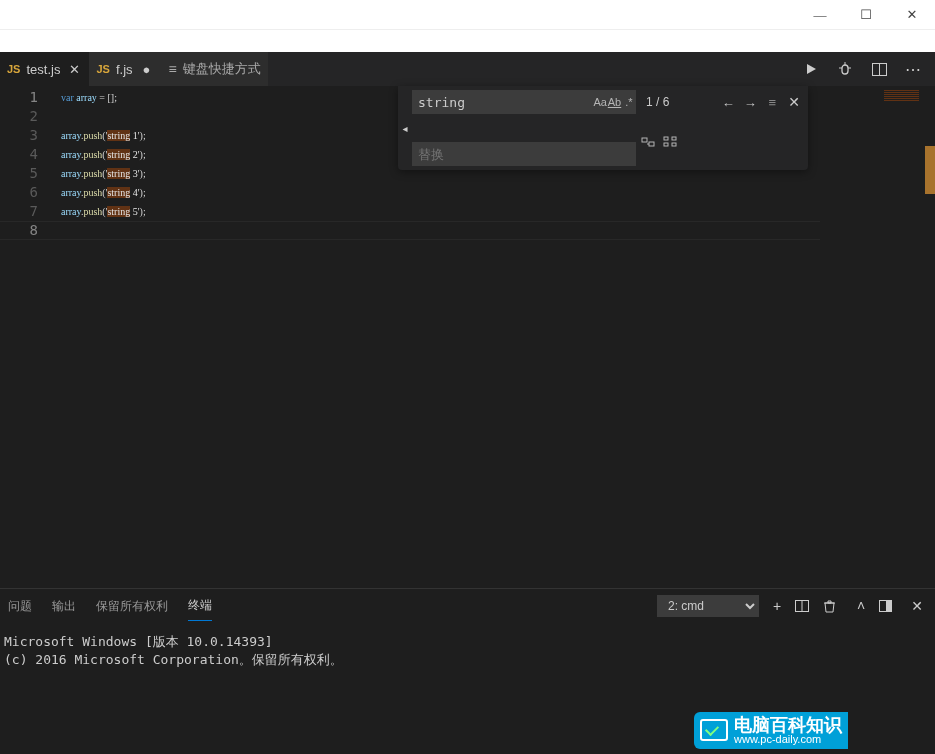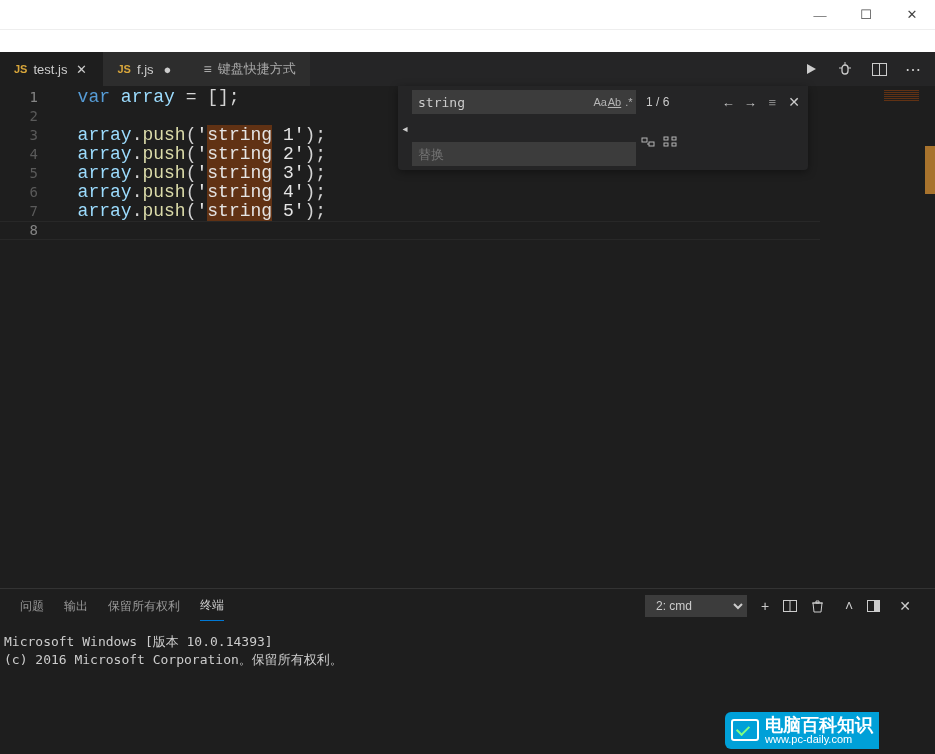--- a/index.html
+++ b/index.html
@@ -1,34 +1,34 @@
 <!DOCTYPE html>
 <html><head>
 <meta charset="utf-8">
 <style>
 * { box-sizing: border-box; margin: 0; padding: 0; }
 body { font-family: "Segoe UI", sans-serif; background: #fff; width: 935px; height: 754px; overflow: hidden; position: relative; }
 .titlebar { height: 30px; background: #fff; display: flex; justify-content: flex-end; align-items: flex-start; border-bottom: 1px solid #eee;}
 .titlebar .win-btn { width: 46px; height: 30px; display: flex; align-items: center; justify-content: center; color: #444; font-size: 13px; font-family: "Segoe UI Symbol";}
 .gap { height: 22px; background: #fff; }
 .tabbar { height: 34px; background: #252526; display: flex; align-items: stretch; }
-.tab { display: flex; align-items: center; padding: 0 14px; gap: 6px; color: #ccc; font-size: 13px; position: relative; }
+.tab { display: flex; align-items: center; padding: 0 7px; gap: 6px; color: #ccc; font-size: 13px; position: relative; }
 .tab.active { background: #1e1e1e; }
 .tab.inactive { background: #2d2d2d; }
 .tab .icon-js { color: #d8a63b; font-weight: bold; font-size: 11px; }
 .tab .close, .tab .dot { color: #ccc; font-size: 13px; width: 16px; text-align: center; }
 .tab.keyboard { color: #aaa; }
 .tab.keyboard .kb-icon { color: #aaa; font-size: 14px; }
 .tabbar-right { margin-left: auto; display: flex; align-items: center; padding-right: 8px; gap: 6px; }
 .tabbar-right .act-icon { color: #ccc; width: 28px; height: 34px; display: flex; align-items: center; justify-content: center; }
 .editor-area { position: relative; height: 502px; background: #1e1e1e; display: flex; }
 .gutter { width: 56px; background: #1e1e1e; padding-top: 2px; }
 .line-no { color: #858585; font-family: Consolas, monospace; font-size: 14px; text-align: right; padding-right: 18px; height: 19px; line-height: 19px; }
 .line-no.dim { color: #5a5a5a; }
-.code { font-family: Liberation Mono, monospace; font-size: 18px; color: #d4d4d4; padding-top: 2px; position: relative; flex: 1; }
+.code { font-family: Liberation Serif, serif; font-size: 10px; color: #d4d4d4; padding-top: 2px; position: relative; flex: 1; }
 .codeline { height: 19px; line-height: 19px; white-space: pre; }
 .kw-var { color: #569cd6; }
 .kw-arr { color: #9cdcfe; }
 .kw-prop { color: #9cdcfe; }
 .kw-punc { color: #d4d4d4; }
 .kw-meth { color: #dcdcaa; }
 .kw-str { color: #e5e5e5; }
 .hl { background: #613214; }
 .hl-current { background: #515c6a; }
 .line-highlight { position: absolute; left: 0; right: 115px; height: 19px; border-top: 1px solid #282828; border-bottom: 1px solid #282828; top: 135px; }
@@ -43,30 +43,30 @@
 .search-nav { width: 20px; height: 20px; display: flex; align-items: center; justify-content: center; color: #ccc; font-size: 13px;}
 .search-close { color: #ccc; font-size: 14px; padding: 0 4px;}
 .input-holder { position: relative; display: flex; align-items: center; background: #3c3c3c; width: 224px;}
 .input-holder .search-input { flex: 1; width: auto;}
 .minimap { position: absolute; right: 16px; top: 4px; width: 90px; height: 100%; }
 .minimap-blip { position: absolute; right: 0; top: 0; width: 35px; height: 11px; display: flex; flex-direction: column; gap: 1px;}
 .minimap-blip div { height: 1px; background: #613214;}
 .overview-ruler { position: absolute; right: 0; top: 0; width: 14px; height: 100%; background: #1e1e1e;}
 .ov-mark { position: absolute; right: 0; width: 10px; height: 48px; background: #a8732d; top: 60px;}
 .panel { height: 166px; background: #1e1e1e; border-top: 1px solid #333; display: flex; flex-direction: column;}
-.panel-tabs { height: 34px; display: flex; align-items: center; padding: 0 20px; gap: 20px; justify-content: center; }
+.panel-tabs { height: 34px; display: flex; align-items: center; padding: 0 8px; gap: 20px; justify-content: center; }
 .panel-tab { color: #999; font-size: 12px; padding: 6px 0; }
 .panel-tab.active { color: #ccc; border-bottom: 1px solid #0078d4; }
 .panel-right { margin-left: auto; display: flex; align-items: center; gap: 8px; }
 .panel-select { background: #3c3c3c; border: 1px solid #3c3c3c; color: #ccc; font-size: 12px; padding: 2px 6px; height: 22px; width: 102px;}
 .panel-icon { color: #ccc; font-size: 14px; width: 20px; text-align: center;}
 .terminal { flex: 1; padding: 10px 4px; font-family: Consolas, monospace; font-size: 13px; color: #ccc; line-height: 18px;}
 .terminal-line { white-space: pre; }
 .cursor-box { display: inline-block; width: 7px; height: 14px; border: 1px solid #ccc; vertical-align: middle; margin-left: 2px;}
-.watermark { position: absolute; right: 0; bottom: 0; width: 210px; height: 48px; display: flex; align-items: center; }
+.watermark { position: absolute; right: 0; bottom: 0; width: 241px; height: 48px; display: flex; align-items: center; }
 .wm-badge { background: #00a0d8; border-radius: 6px 0 0 6px; padding: 4px 6px; display: flex; align-items: center;}
 .wm-icon { width: 28px; height: 22px; border: 2px solid #fff; border-radius: 3px; margin-right: 6px; position: relative;}
 .wm-icon::after { content:""; position:absolute; left:4px; top:4px; width:10px; height:6px; border:2px solid #80ff80; border-top:none; border-right:none; transform: rotate(-45deg);}
 .wm-text { display: flex; flex-direction: column; line-height: 1; }
 .wm-big { color: #fff; font-weight: bold; font-size: 18px; font-family: "Microsoft YaHei", sans-serif;}
 .wm-small { color: #fff; font-size: 11px; letter-spacing: 0px;}
 svg { display: block; }
 </style>
 </head>
 <body>

